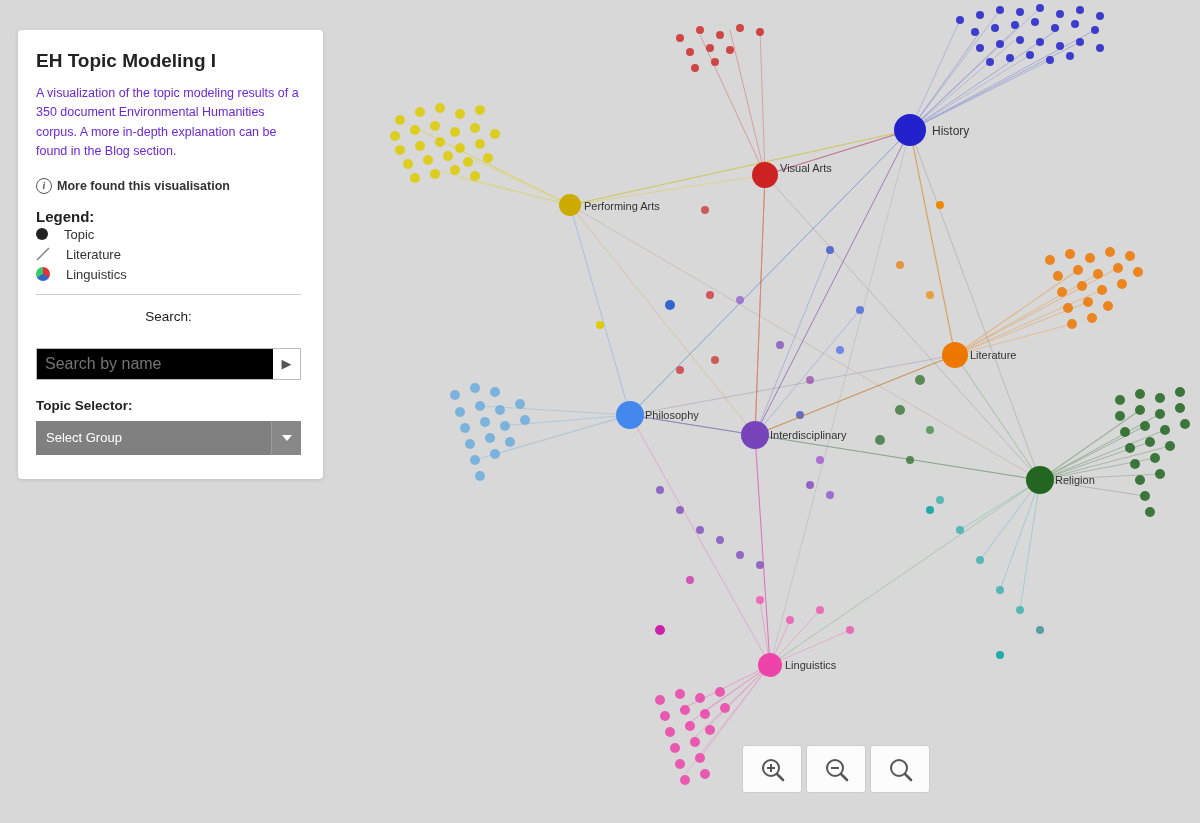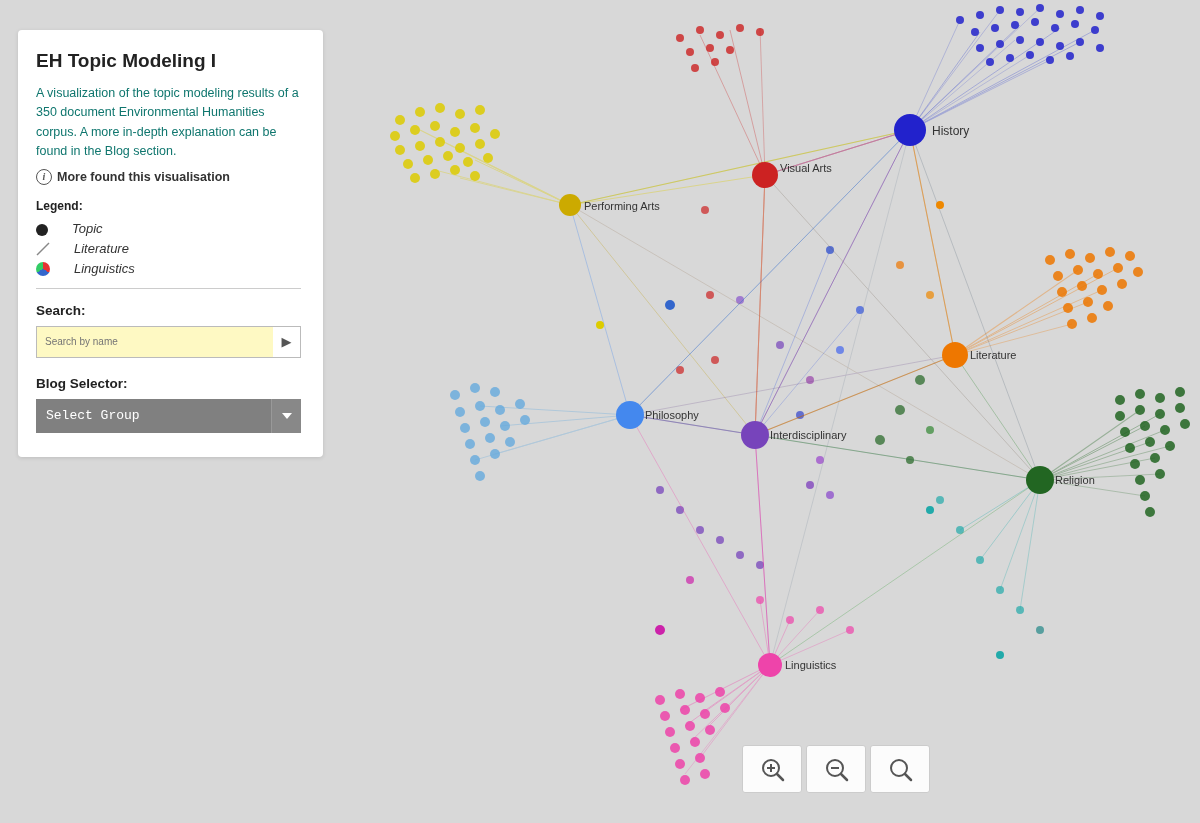--- a/index.html
+++ b/index.html
@@ -27,23 +27,23 @@
 
     .app-title {
       font-size: 19px;
       font-weight: bold;
       color: #222;
       margin-bottom: 12px;
     }
 
     .app-desc {
       font-size: 12.5px;
-      color: #0f766e;
+      color: #6d28d9;
       line-height: 1.55;
-      margin-bottom: 7px;
+      margin-bottom: 16px;
     }
 
     .more-link {
       display: flex;
       align-items: center;
       gap: 5px;
       font-size: 12.5px;
       color: #333;
       font-weight: bold;
       cursor: pointer;
@@ -60,33 +60,32 @@
       border-radius: 50%;
       font-size: 10px;
       font-style: italic;
       color: #555;
       font-family: serif;
       flex-shrink: 0;
     }
 
     .legend-title {
       font-weight: bold;
-      font-size: 12px;
+      font-size: 15px;
       color: #222;
-      margin-bottom: 8px;
+      margin-bottom: 2px;
     }
 
     .legend-item {
       display: flex;
-      align-items: flex-end;
-      gap: 24px;
+      align-items: center;
+      gap: 16px;
       font-size: 13px;
       color: #333;
       margin-bottom: 5px;
-      font-style: italic;
     }
 
     .legend-dot {
       width: 12px;
       height: 12px;
       background: #222;
       border-radius: 50%;
       flex-shrink: 0;
     }
 
@@ -107,43 +106,44 @@
       flex-shrink: 0;
     }
 
     .divider {
       border: none;
       border-top: 1px solid #ccc;
       margin: 12px 0 14px 0;
     }
 
     .search-title {
-      font-weight: bold;
+      font-weight: normal;
       font-size: 13.5px;
       color: #222;
-      margin-bottom: 8px;
+      margin-bottom: 24px;
+      text-align: center;
     }
 
     .search-row {
       display: flex;
       align-items: center;
       gap: 0;
       margin-bottom: 18px;
     }
 
     .search-input {
       flex: 1;
       height: 32px;
       border: 1px solid #bbb;
       border-right: none;
       padding: 0 8px;
-      font-size: 10px;
+      font-size: 16px;
       color: #888;
       outline: none;
-      background: #fef9c3;
+      background: #000000;
     }
 
     .search-btn {
       width: 28px;
       height: 32px;
       background: #fff;
       border: 1px solid #bbb;
       border-left: none;
       cursor: pointer;
       display: flex;
@@ -165,21 +165,20 @@
       height: 34px;
       background: #808080;
       color: #fff;
       border: none;
       padding: 0 10px;
       font-size: 13px;
       cursor: pointer;
       appearance: none;
       -webkit-appearance: none;
       position: relative;
-      font-family: Liberation Mono, monospace;
     }
 
     .select-wrapper {
       position: relative;
       width: 100%;
     }
 
     .select-arrow {
       position: absolute;
       right: 0;
@@ -266,21 +265,21 @@
   <div class="legend-item">
     <span class="legend-pie"></span>
     <span>Linguistics</span>
   </div>
   <hr class="divider">
   <div class="search-title">Search:</div>
   <div class="search-row">
     <input class="search-input" type="text" placeholder="Search by name" style="">
     <button class="search-btn">▶</button>
   </div>
-  <div class="group-title">Blog Selector:</div>
+  <div class="group-title">Topic Selector:</div>
   <div class="select-wrapper">
     <select class="group-select">
       <option>Select Group</option>
     </select>
     <div class="select-arrow">
       <div class="select-arrow-icon"></div>
     </div>
   </div>
 </div>
 

